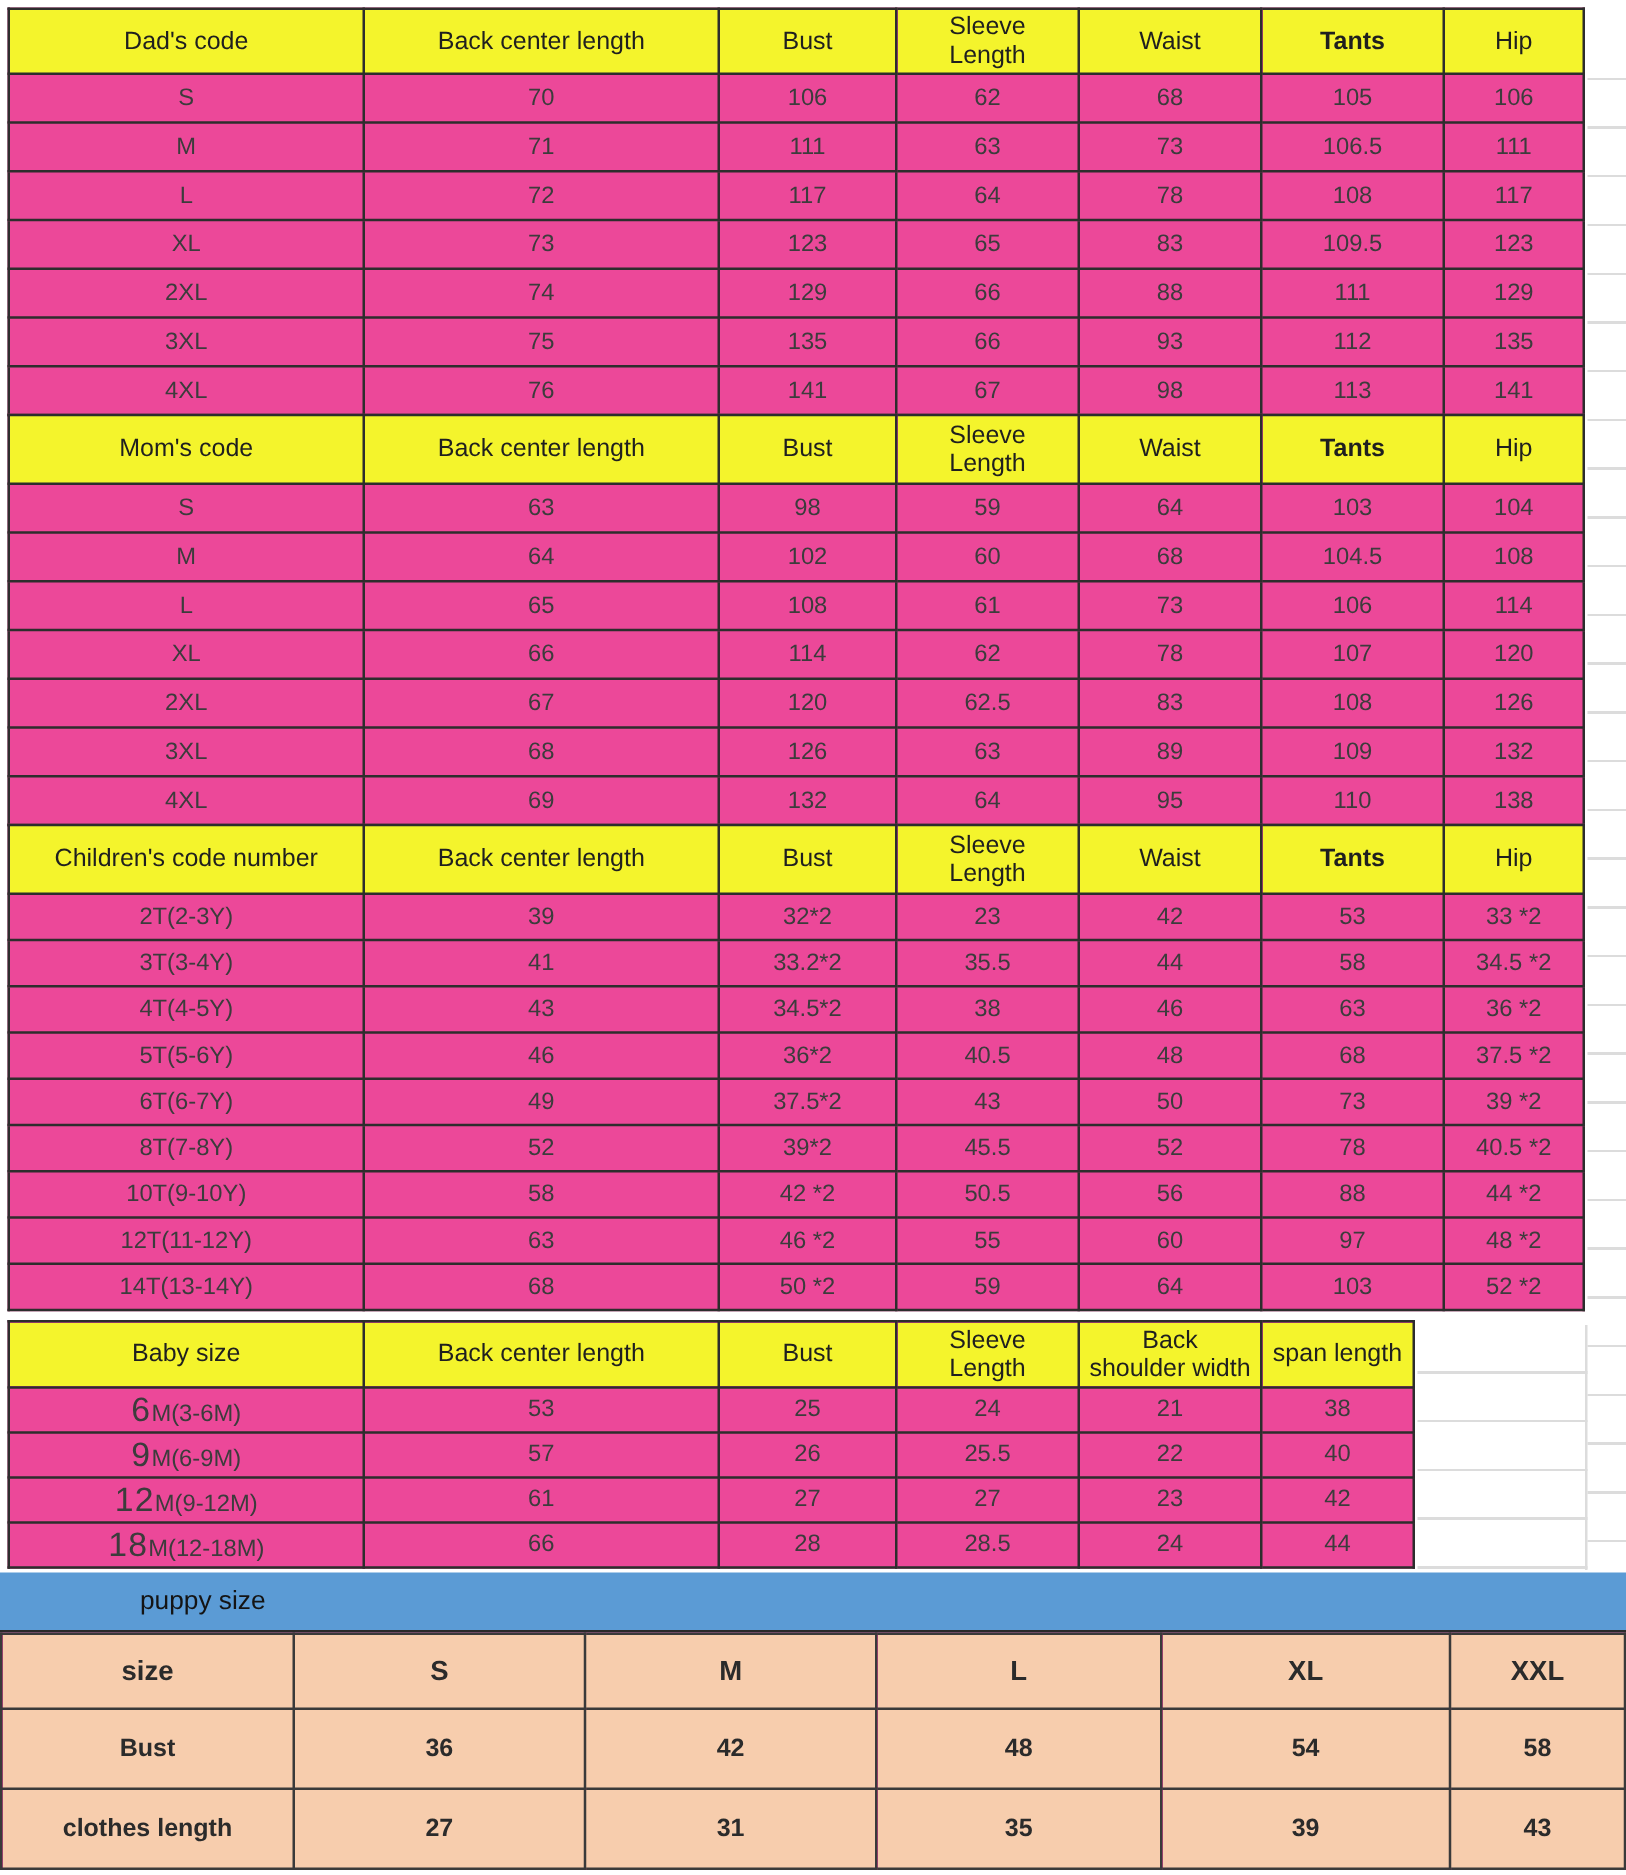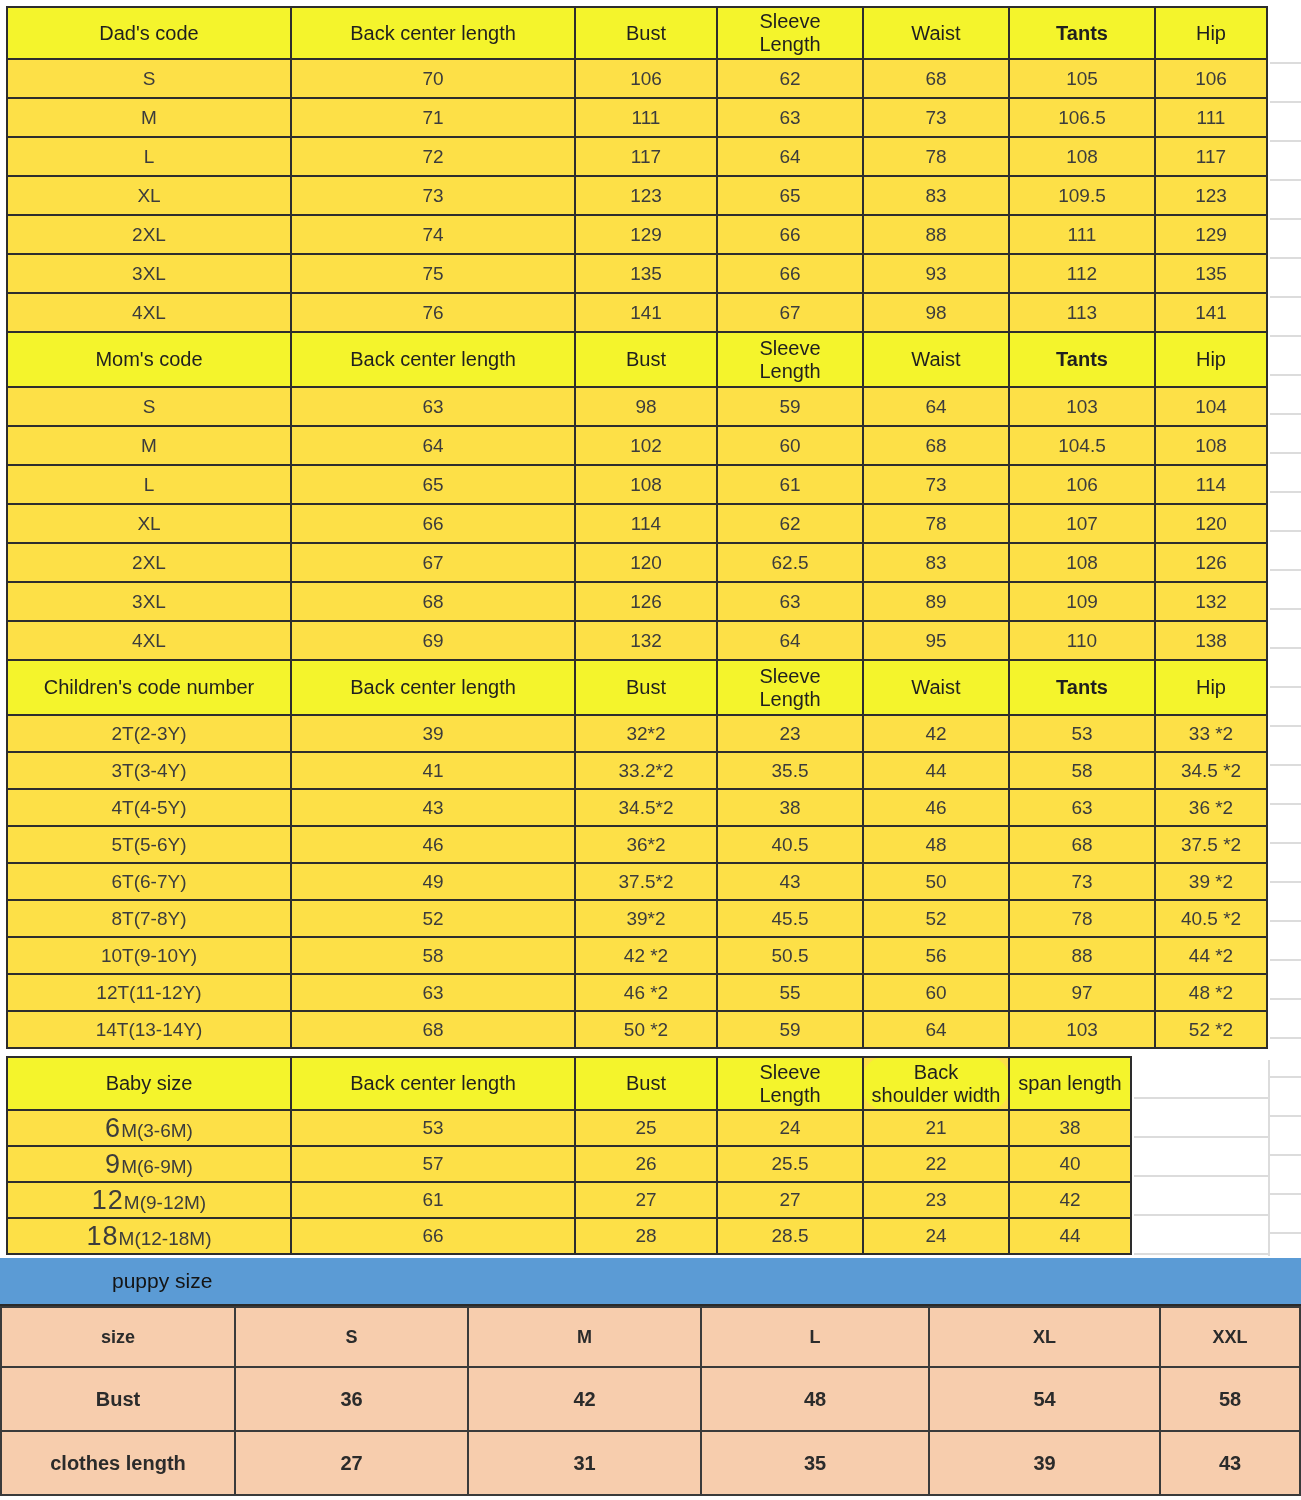--- a/index.html
+++ b/index.html
@@ -19,21 +19,21 @@
     font-family:"Liberation Sans",sans-serif;color:var(--ink);
   }
   
   .strip{position:absolute;pointer-events:none;
     background:repeating-linear-gradient(to bottom,transparent 0 37px,var(--faint) 37px 39px);}
   .strip-right{left:1270px;top:25px;width:31px;height:1233px;}
   .strip-baby{left:1134px;top:1060px;width:136px;height:196px;}
   .vline{position:absolute;left:1268px;top:1060px;width:2px;height:196px;background:var(--faint);pointer-events:none;}
 
   table.size-table{
-    position:absolute;border-collapse:collapse;table-layout:fixed;background:#fde047;
+    position:absolute;border-collapse:collapse;table-layout:fixed;background:#ec4899;
   }
   .size-table th,.size-table td{
     border:2px solid var(--line);text-align:center;vertical-align:middle;
     padding:0 2px;overflow:hidden;font-size:19px;color:var(--ink);font-weight:400;
   }
   .size-table .hd{
     background:var(--yellow);font-size:20px;color:#1f1f1f;
     white-space:pre-line;line-height:1.15;font-weight:400;
   }
   
@@ -42,21 +42,21 @@
   .main-table .hd:nth-child(2){width:278px;}
   .main-table .hd:nth-child(3){width:136px;}
   .main-table .hd:nth-child(4){width:140px;}
   .main-table .hd:nth-child(5){width:140px;}
   .main-table .hd:nth-child(6){width:140px;font-weight:bold;}
   .baby-table{width:1126px;}
   .baby-table .hd:nth-child(1){width:278px;}
   .baby-table .hd:nth-child(2){width:278px;}
   .baby-table .hd:nth-child(3){width:136px;}
   .baby-table .hd:nth-child(4){width:140px;}
-  .baby-table .hd:nth-child(5){width:140px;border-radius:21px;}
+  .baby-table .hd:nth-child(5){width:140px;}
   
   #t-dad{top:6px;left:6px;}
   #t-mom{top:331px;left:6px;}
   #t-children{top:659px;left:6px;}
   #t-baby{top:1056px;left:6px;}
   
   #t-dad tr.hd-row{height:52px;}      #t-dad tr.body-row{height:39px;}
   #t-mom tr.hd-row{height:55px;}      #t-mom tr.body-row{height:39px;}
   #t-children tr.hd-row{height:55px;} #t-children tr.body-row{height:37px;}
   #t-baby tr.hd-row{height:53px;}     #t-baby tr.body-row{height:36px;}
@@ -76,21 +76,21 @@
     font-size:21px;color:#141414;
   }
   #t-puppy{top:1306px;left:0;width:1301px;}
   #t-puppy .hd:nth-child(1){width:228px;}
   #t-puppy .hd:nth-child(2){width:227px;}
   #t-puppy .hd:nth-child(3){width:227px;}
   #t-puppy .hd:nth-child(4){width:222px;}
   #t-puppy .hd:nth-child(5){width:225px;}
   #t-puppy tr.hd-row{height:60px;}
   #t-puppy tr.body-row{height:64px;}
-  #t-puppy .hd{background:var(--peach);font-size:18px;font-weight:700;color:#2b2b2b;}
+  #t-puppy .hd{background:var(--peach);font-size:22px;font-weight:700;color:#2b2b2b;}
   #t-puppy td{background:var(--peach);font-size:20px;font-weight:700;color:#2b2b2b;}
   #t-puppy th,#t-puppy td{border:2px solid #3a3a3a;}
 </style>
 </head>
 <body>
 
 <div class="sheet">
 
   <div class="strip strip-right"></div>
   <div class="strip strip-baby"></div>

